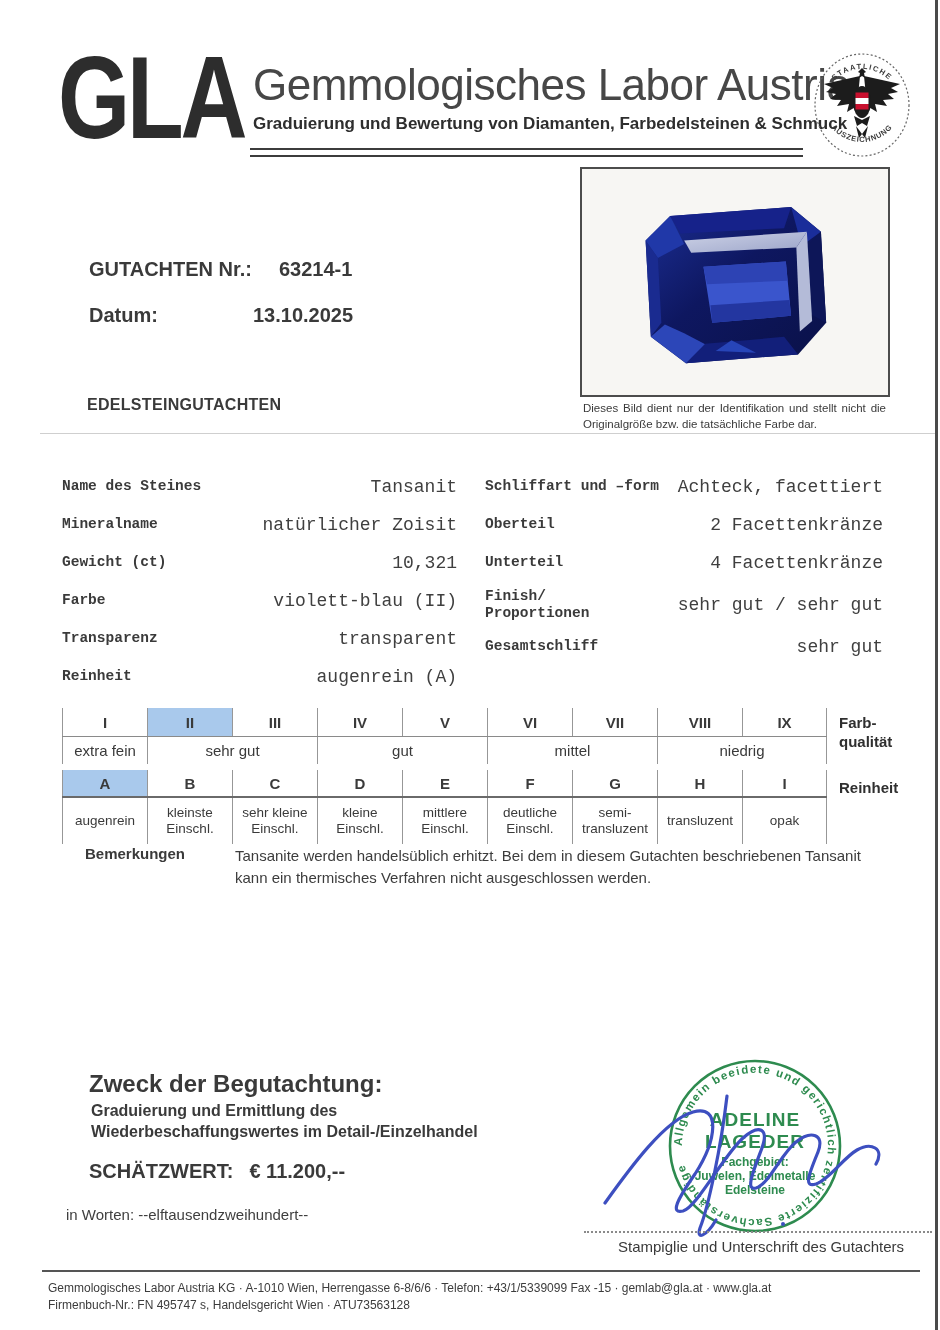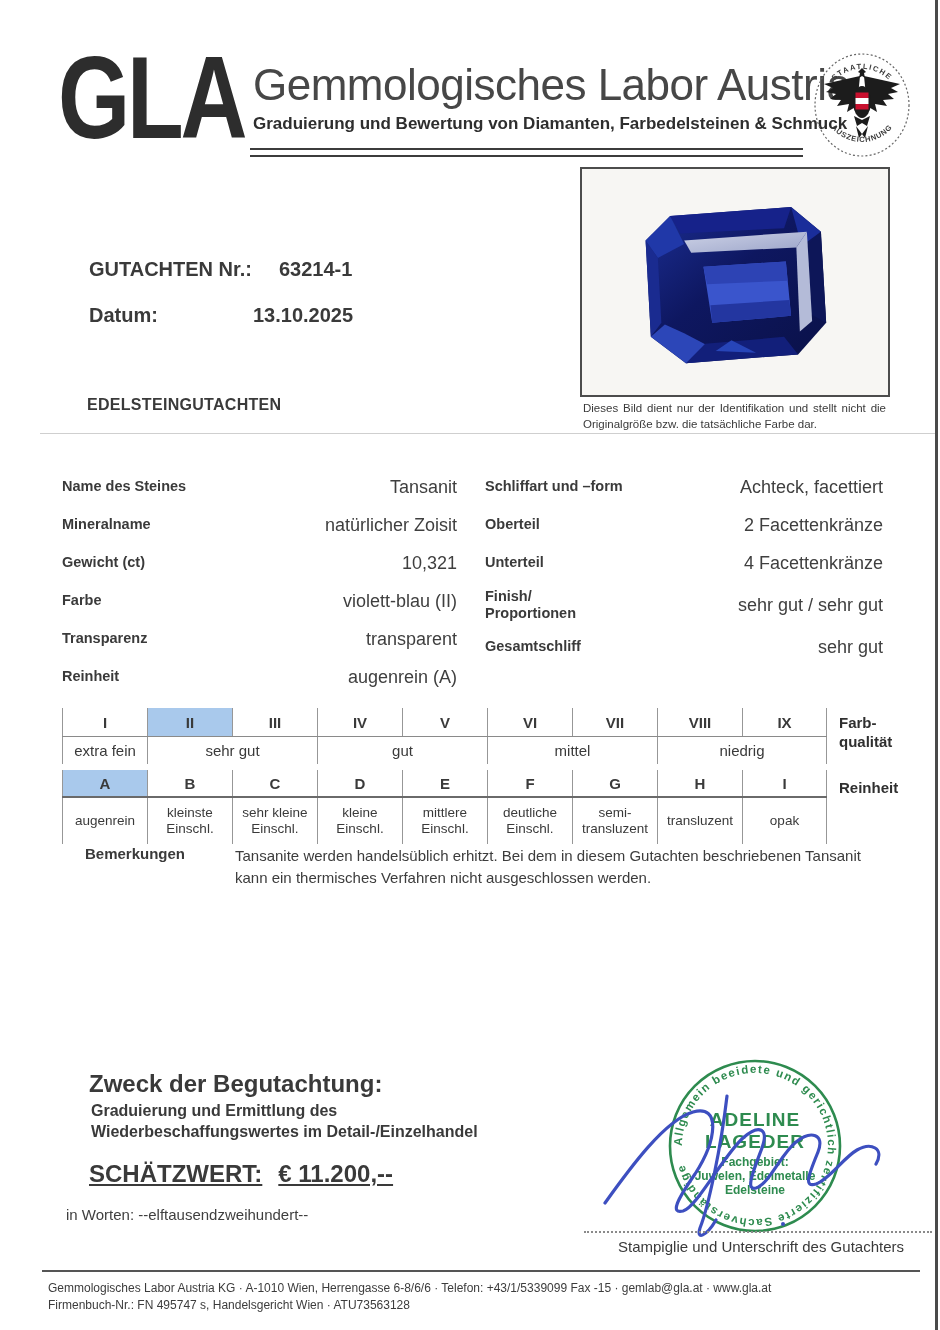--- a/index.html
+++ b/index.html
@@ -31,21 +31,21 @@
   .doc-title{left:64px;top:396px;font-size:16px;letter-spacing:0.3px;}
   
   .photo-box{left:580px;top:167px;width:306px;height:226px;border:2px solid #4c4c4c;background:#f7f6f3;
     display:flex;align-items:center;justify-content:center;}
   .photo-caption{left:583px;top:400px;width:303px;font-size:11.5px;line-height:1.4;color:#3a3a3a;text-align:justify;}
   .section-rule{left:40px;top:433px;width:897px;height:1px;background:#cfcfcf;}
   
   .props{display:flex;flex-direction:column;}
   .props-left{left:62px;top:468px;width:395px;}
   .props-right{left:485px;top:468px;width:398px;}
-  .prow{display:flex;justify-content:space-between;align-items:center;height:38px;}
+  .prow{display:flex;justify-content:space-between;align-items:center;height:38px;font-family:Liberation Mono, monospace;}
   .prow.tall{height:46px;}
   .plabel{font-size:14.5px;font-weight:bold;color:#3a3a3a;white-space:pre-line;line-height:1.2;}
   .pvalue{font-size:18px;color:#3f3f3f;white-space:nowrap;}
   
   .grow{position:absolute;left:62px;display:grid;grid-template-columns:repeat(9,85px);}
   .row-num{top:708px;height:28px;border-bottom:1.5px solid #8a8a8a;}
   .row-word{top:737px;height:27px;}
   .row-let{top:770px;height:26px;border-bottom:2px solid #6a6a6a;}
   .row-desc{top:798px;height:46px;}
   .gc{border-left:1px solid #979797;display:flex;align-items:center;justify-content:center;
@@ -58,21 +58,21 @@
   .scale-label{font-size:15px;font-weight:bold;color:#2f2f2f;line-height:1.25;}
   .flabel{left:839px;top:714px;}
   .rlabel{left:839px;top:779px;}
   
   .rem-label{left:62px;top:845px;font-size:15px;}
   .rem-text{left:235px;top:845px;width:648px;font-size:15px;line-height:1.45;color:#3c3c3c;}
   
   .purpose-title{left:66px;top:1070px;font-size:24px;}
   .purpose-l1{left:68px;top:1102px;font-size:16px;}
   .purpose-l2{left:68px;top:1123px;font-size:16px;}
-  .estimate{left:66px;top:1160px;font-size:24px;white-space:nowrap;text-decoration:underline;}
+  .estimate{left:66px;top:1160px;font-size:20px;white-space:nowrap;}
   .estimate .amt{margin-left:16px;}
   .in-words{left:66px;top:1206px;font-size:15px;color:#3f3f3f;}
   
   .stamp-wrap{left:575px;top:1028px;width:345px;height:215px;}
   .stamp-dotted{left:584px;top:1231px;width:348px;border-top:2px dotted #8a8a8a;}
   .stamp-caption{left:596px;top:1238px;width:330px;font-size:15px;color:#3a3a3a;text-align:center;white-space:nowrap;}
   
   .footer-rule{left:42px;top:1270px;width:878px;height:2px;background:#555;}
   .footer-l1{left:48px;top:1281px;font-size:12px;color:#3c3c3c;white-space:nowrap;}
   .footer-l2{left:48px;top:1298px;font-size:12px;color:#3c3c3c;white-space:nowrap;}

